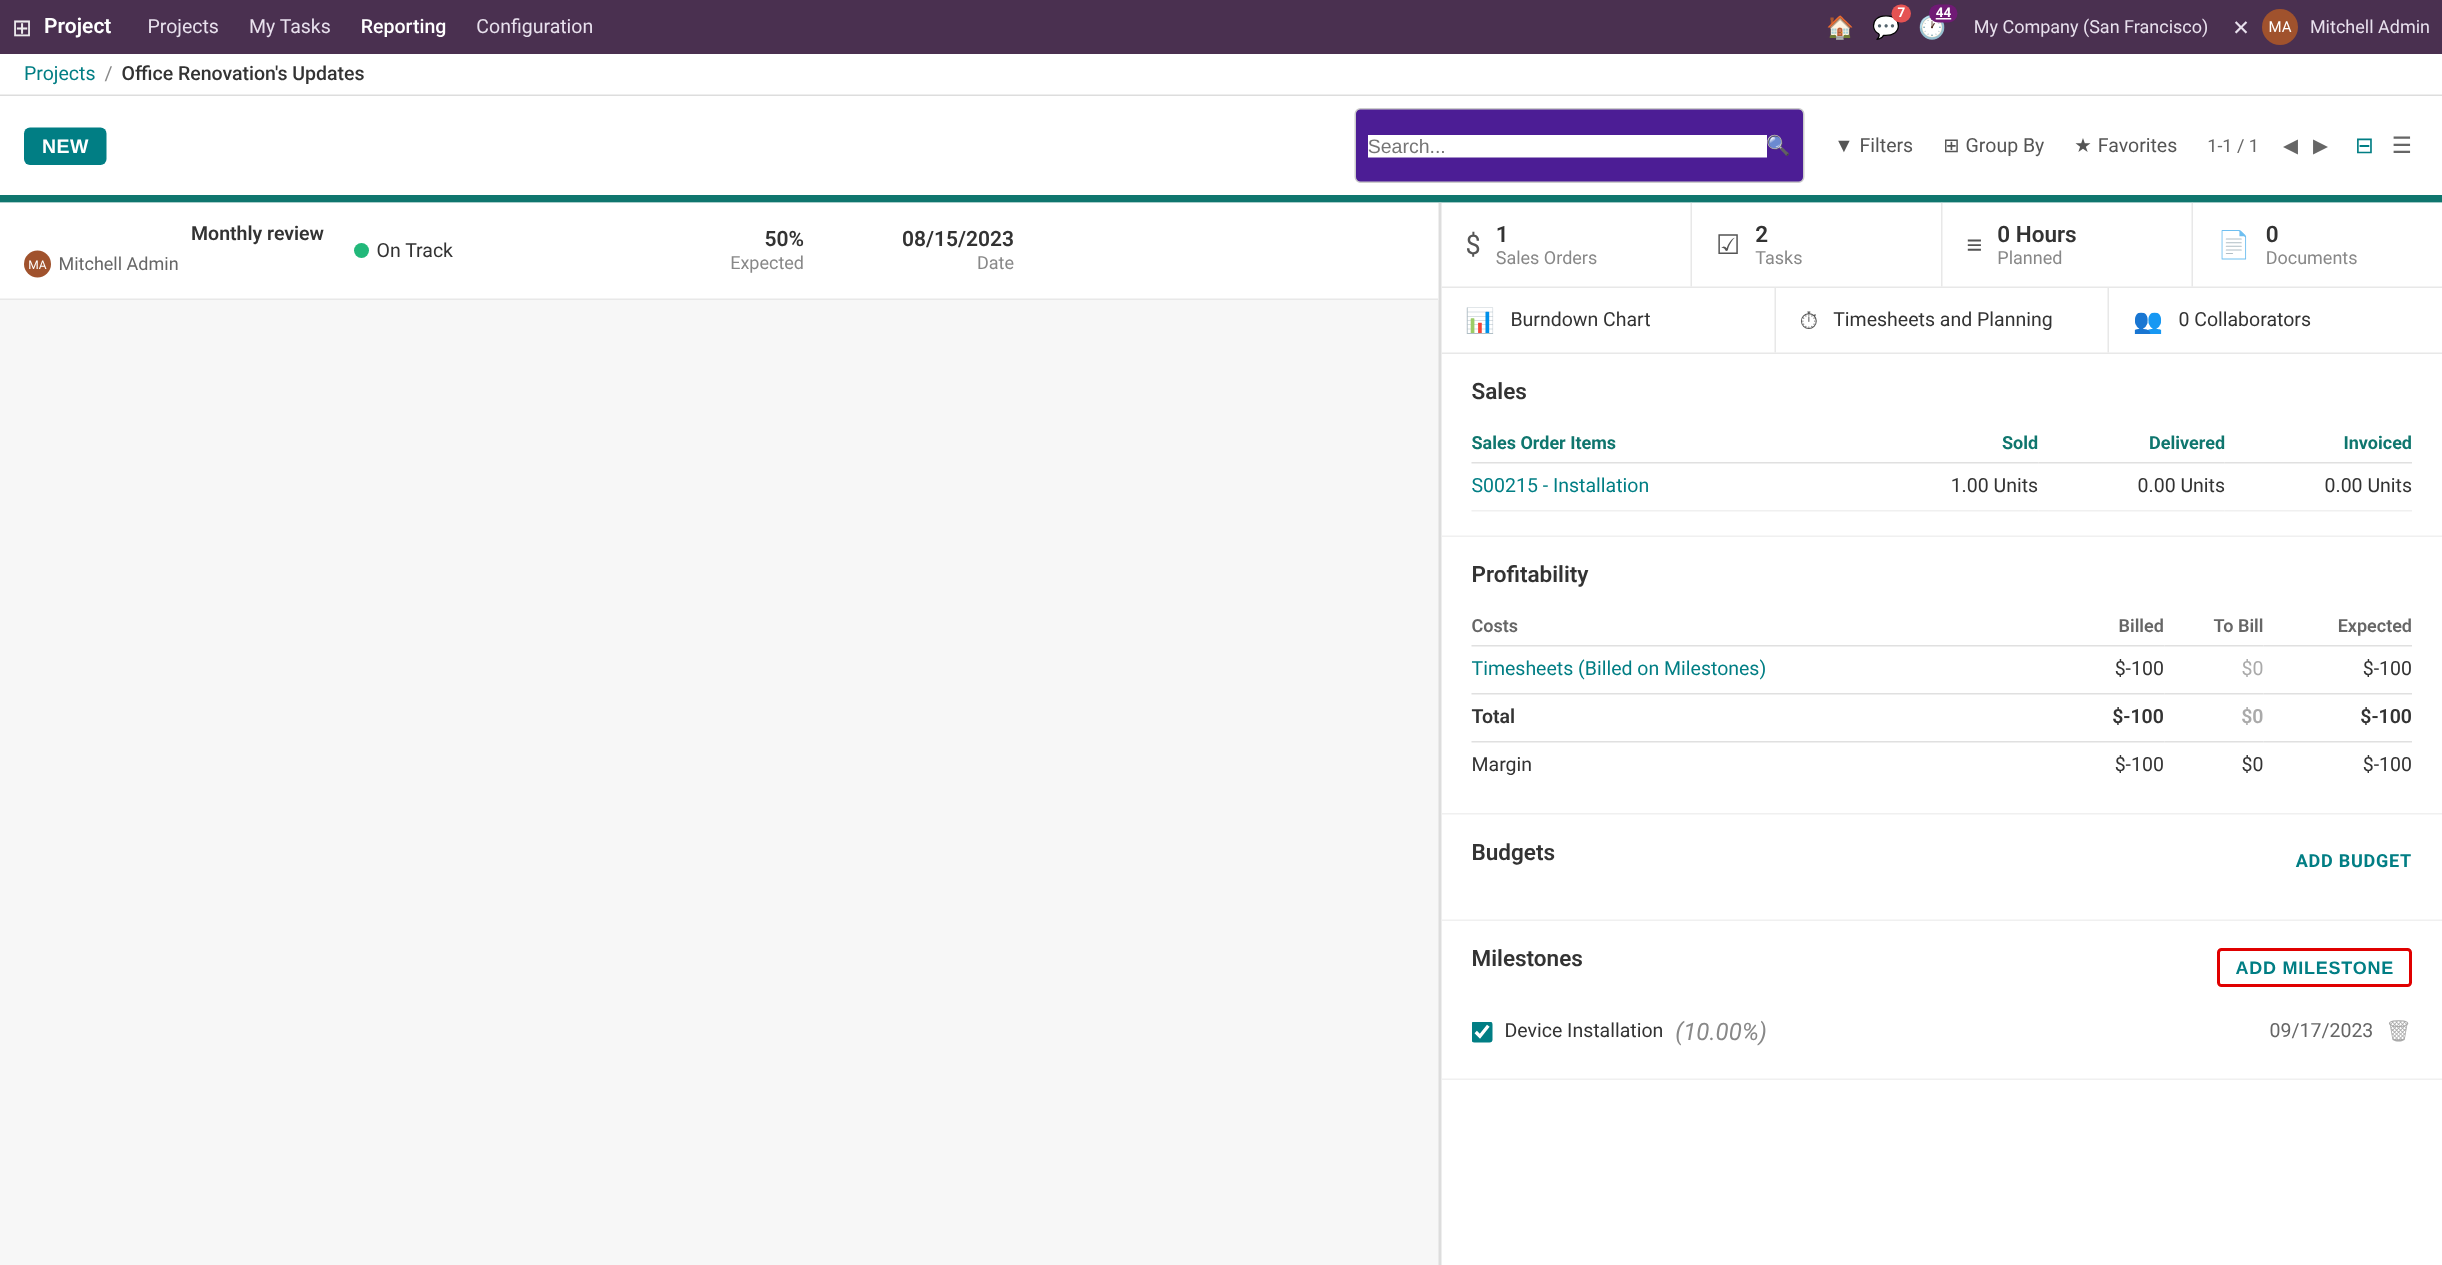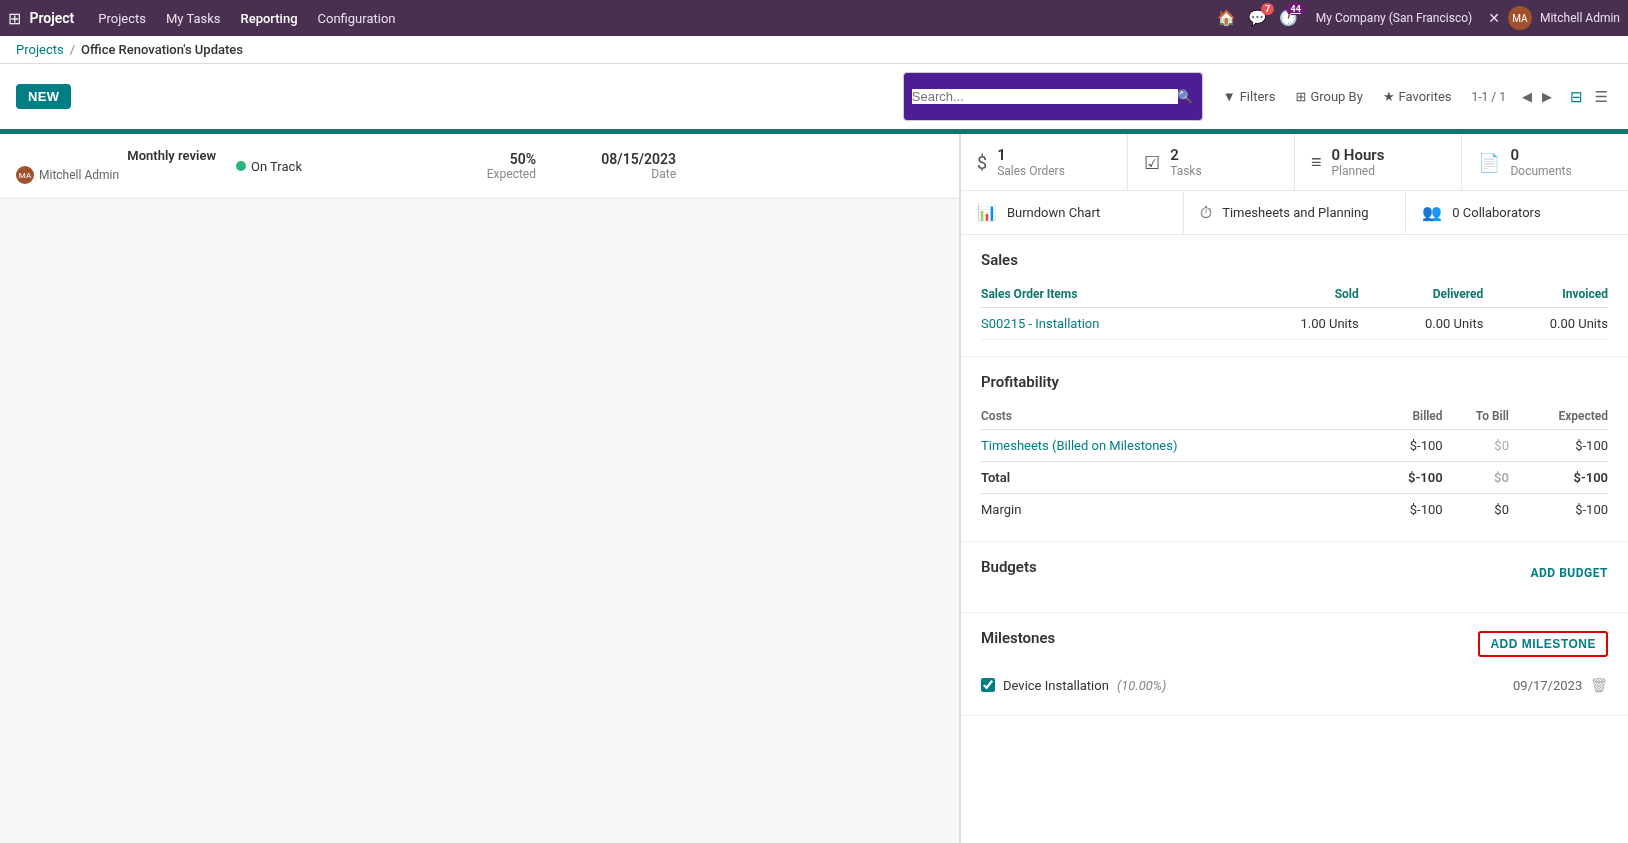--- a/index.html
+++ b/index.html
@@ -259,21 +259,21 @@
       font-weight: 700;
       padding: 4px 10px;
       cursor: pointer;
       letter-spacing: 0.5px;
       border-radius: 3px;
     }
     .milestone-item { display: flex; align-items: center; justify-content: space-between; padding: 6px 0; }
     .milestone-left { display: flex; align-items: center; gap: 8px; }
     .milestone-checkbox { width: 14px; height: 14px; accent-color: #017e84; }
     .milestone-name { font-size: 13px; color: #333; }
-    .milestone-pct { font-size: 13px; color: #888; font-style: italic; }
+    .milestone-pct { font-size: 16px; color: #888; font-style: italic; }
     .milestone-right { display: flex; align-items: center; gap: 8px; }
     .milestone-date { font-size: 13px; color: #666; }
     .milestone-del { color: #aaa; cursor: pointer; font-size: 14px; }
   </style>
 </head>
 <body>
 
 <nav class="top-nav">
   <span class="app-grid">⊞</span>
   <span class="app-name">Project</span>

